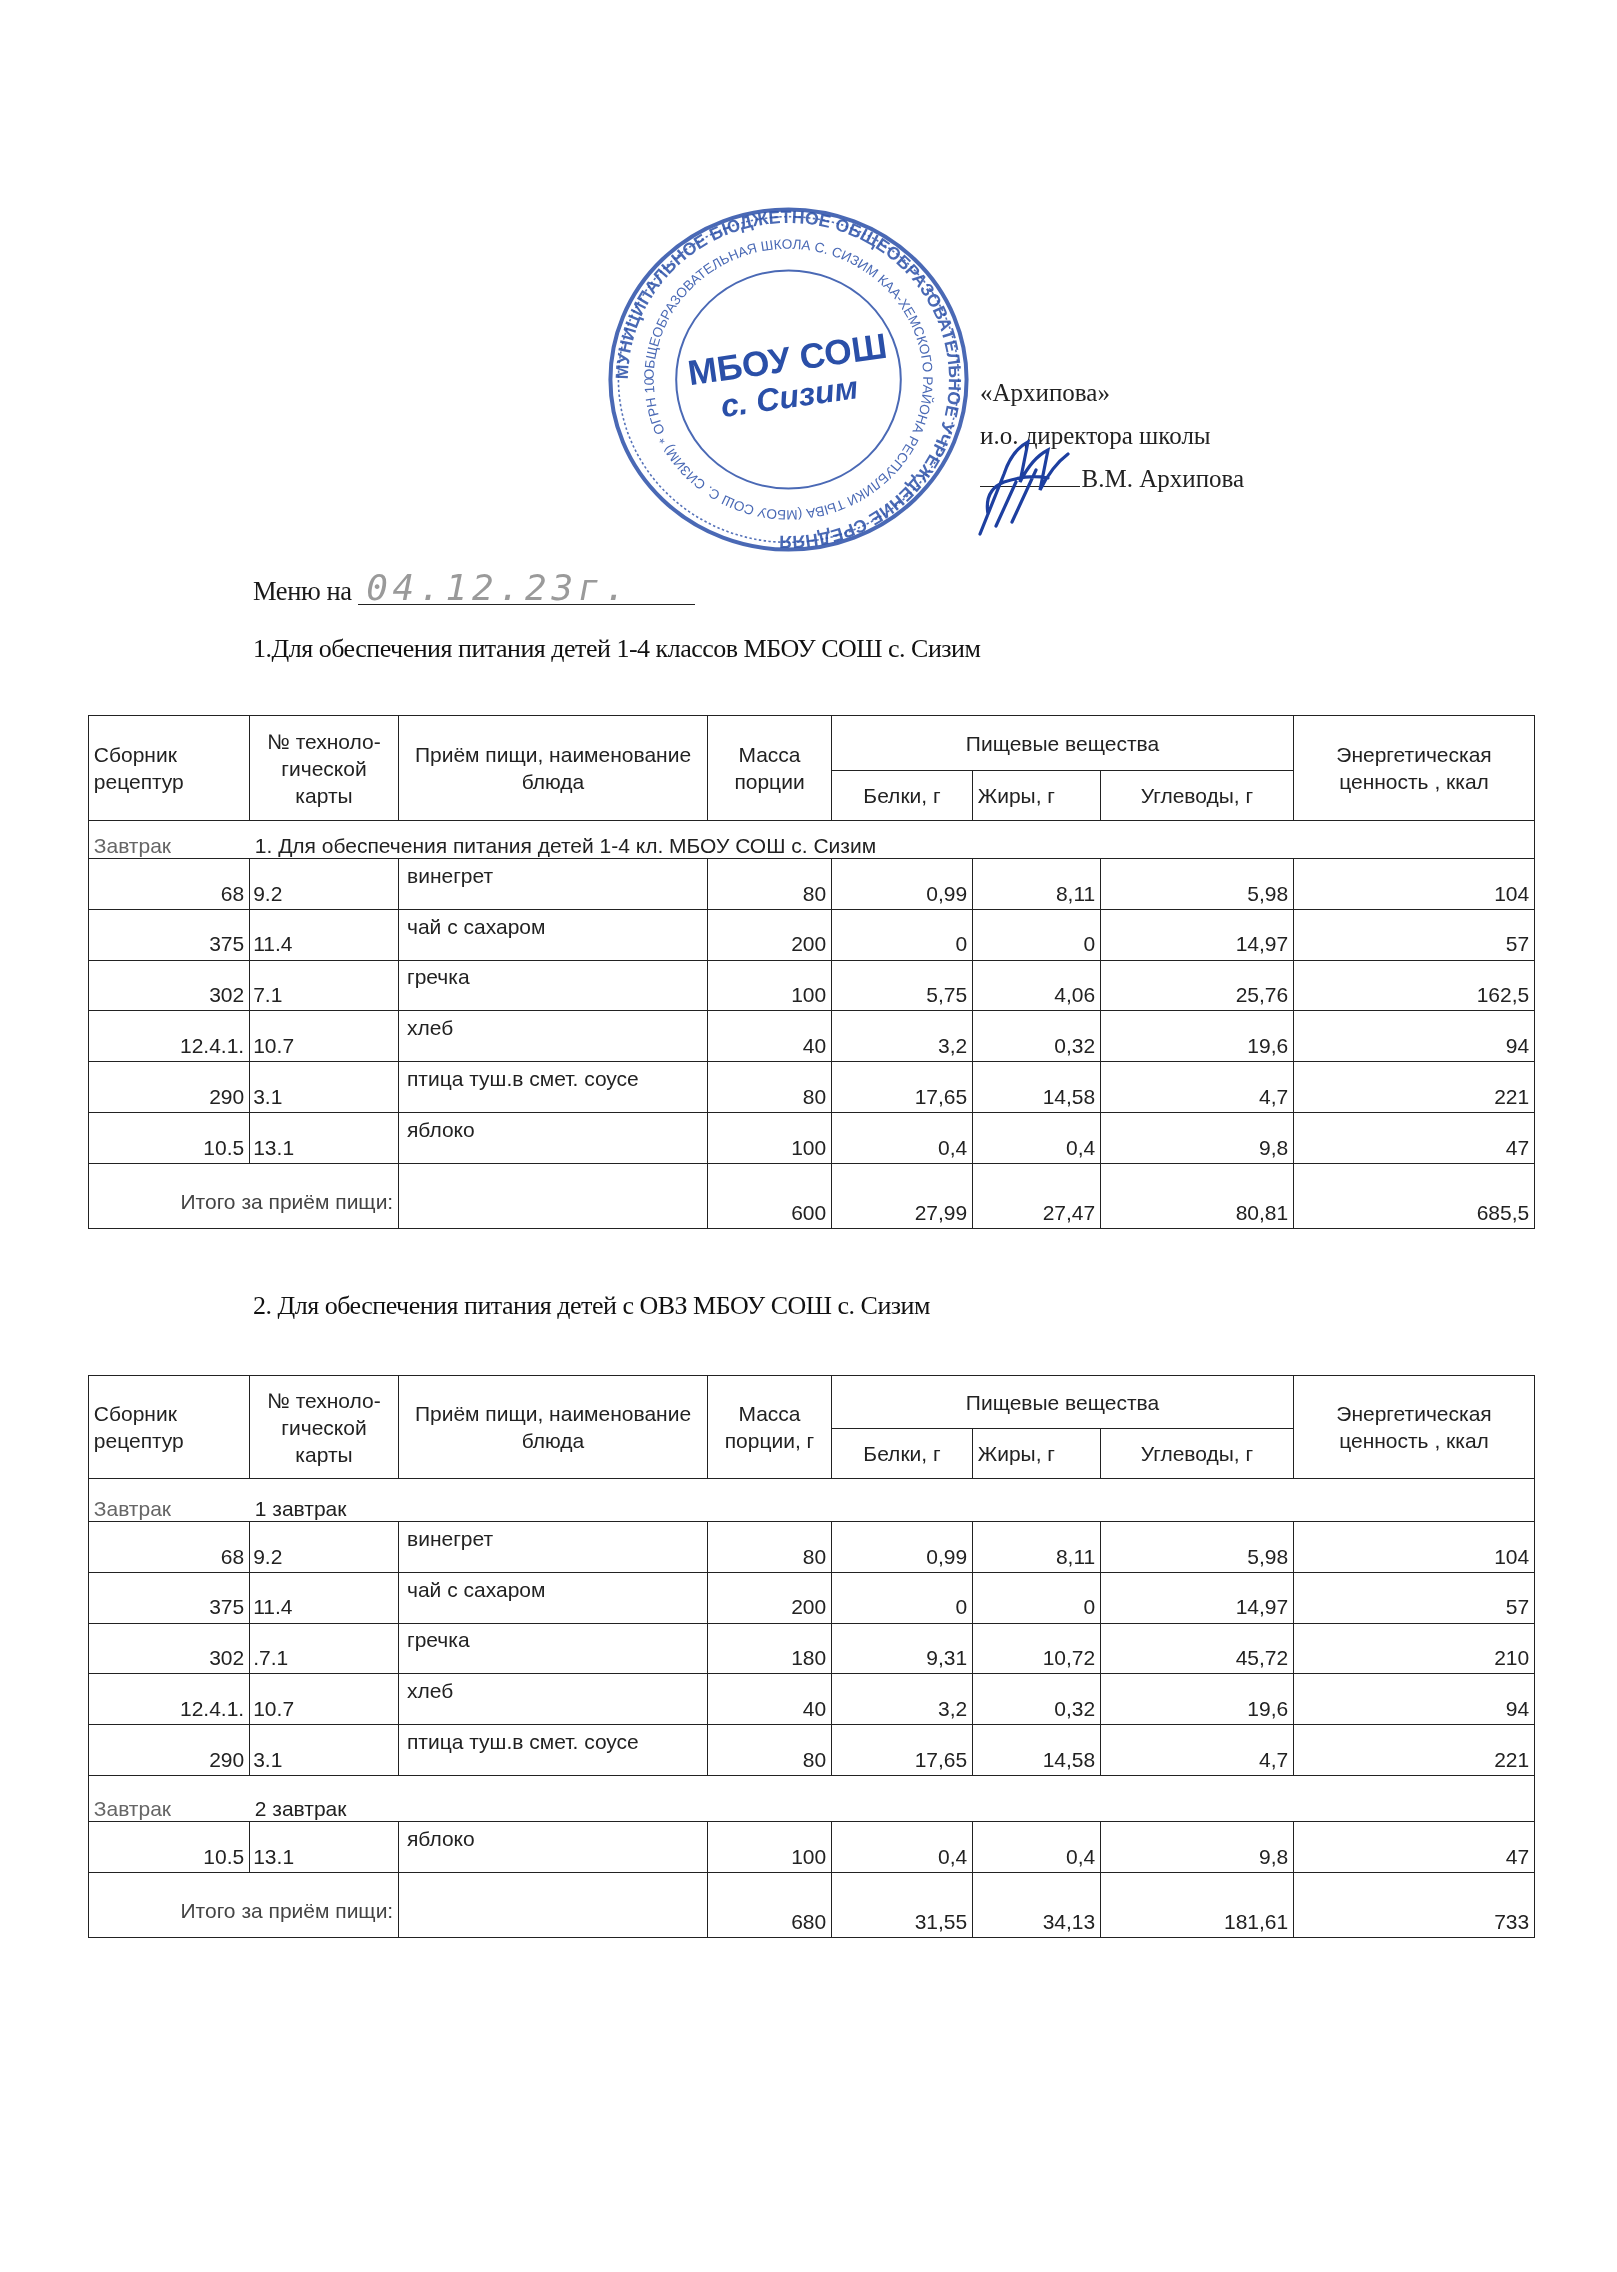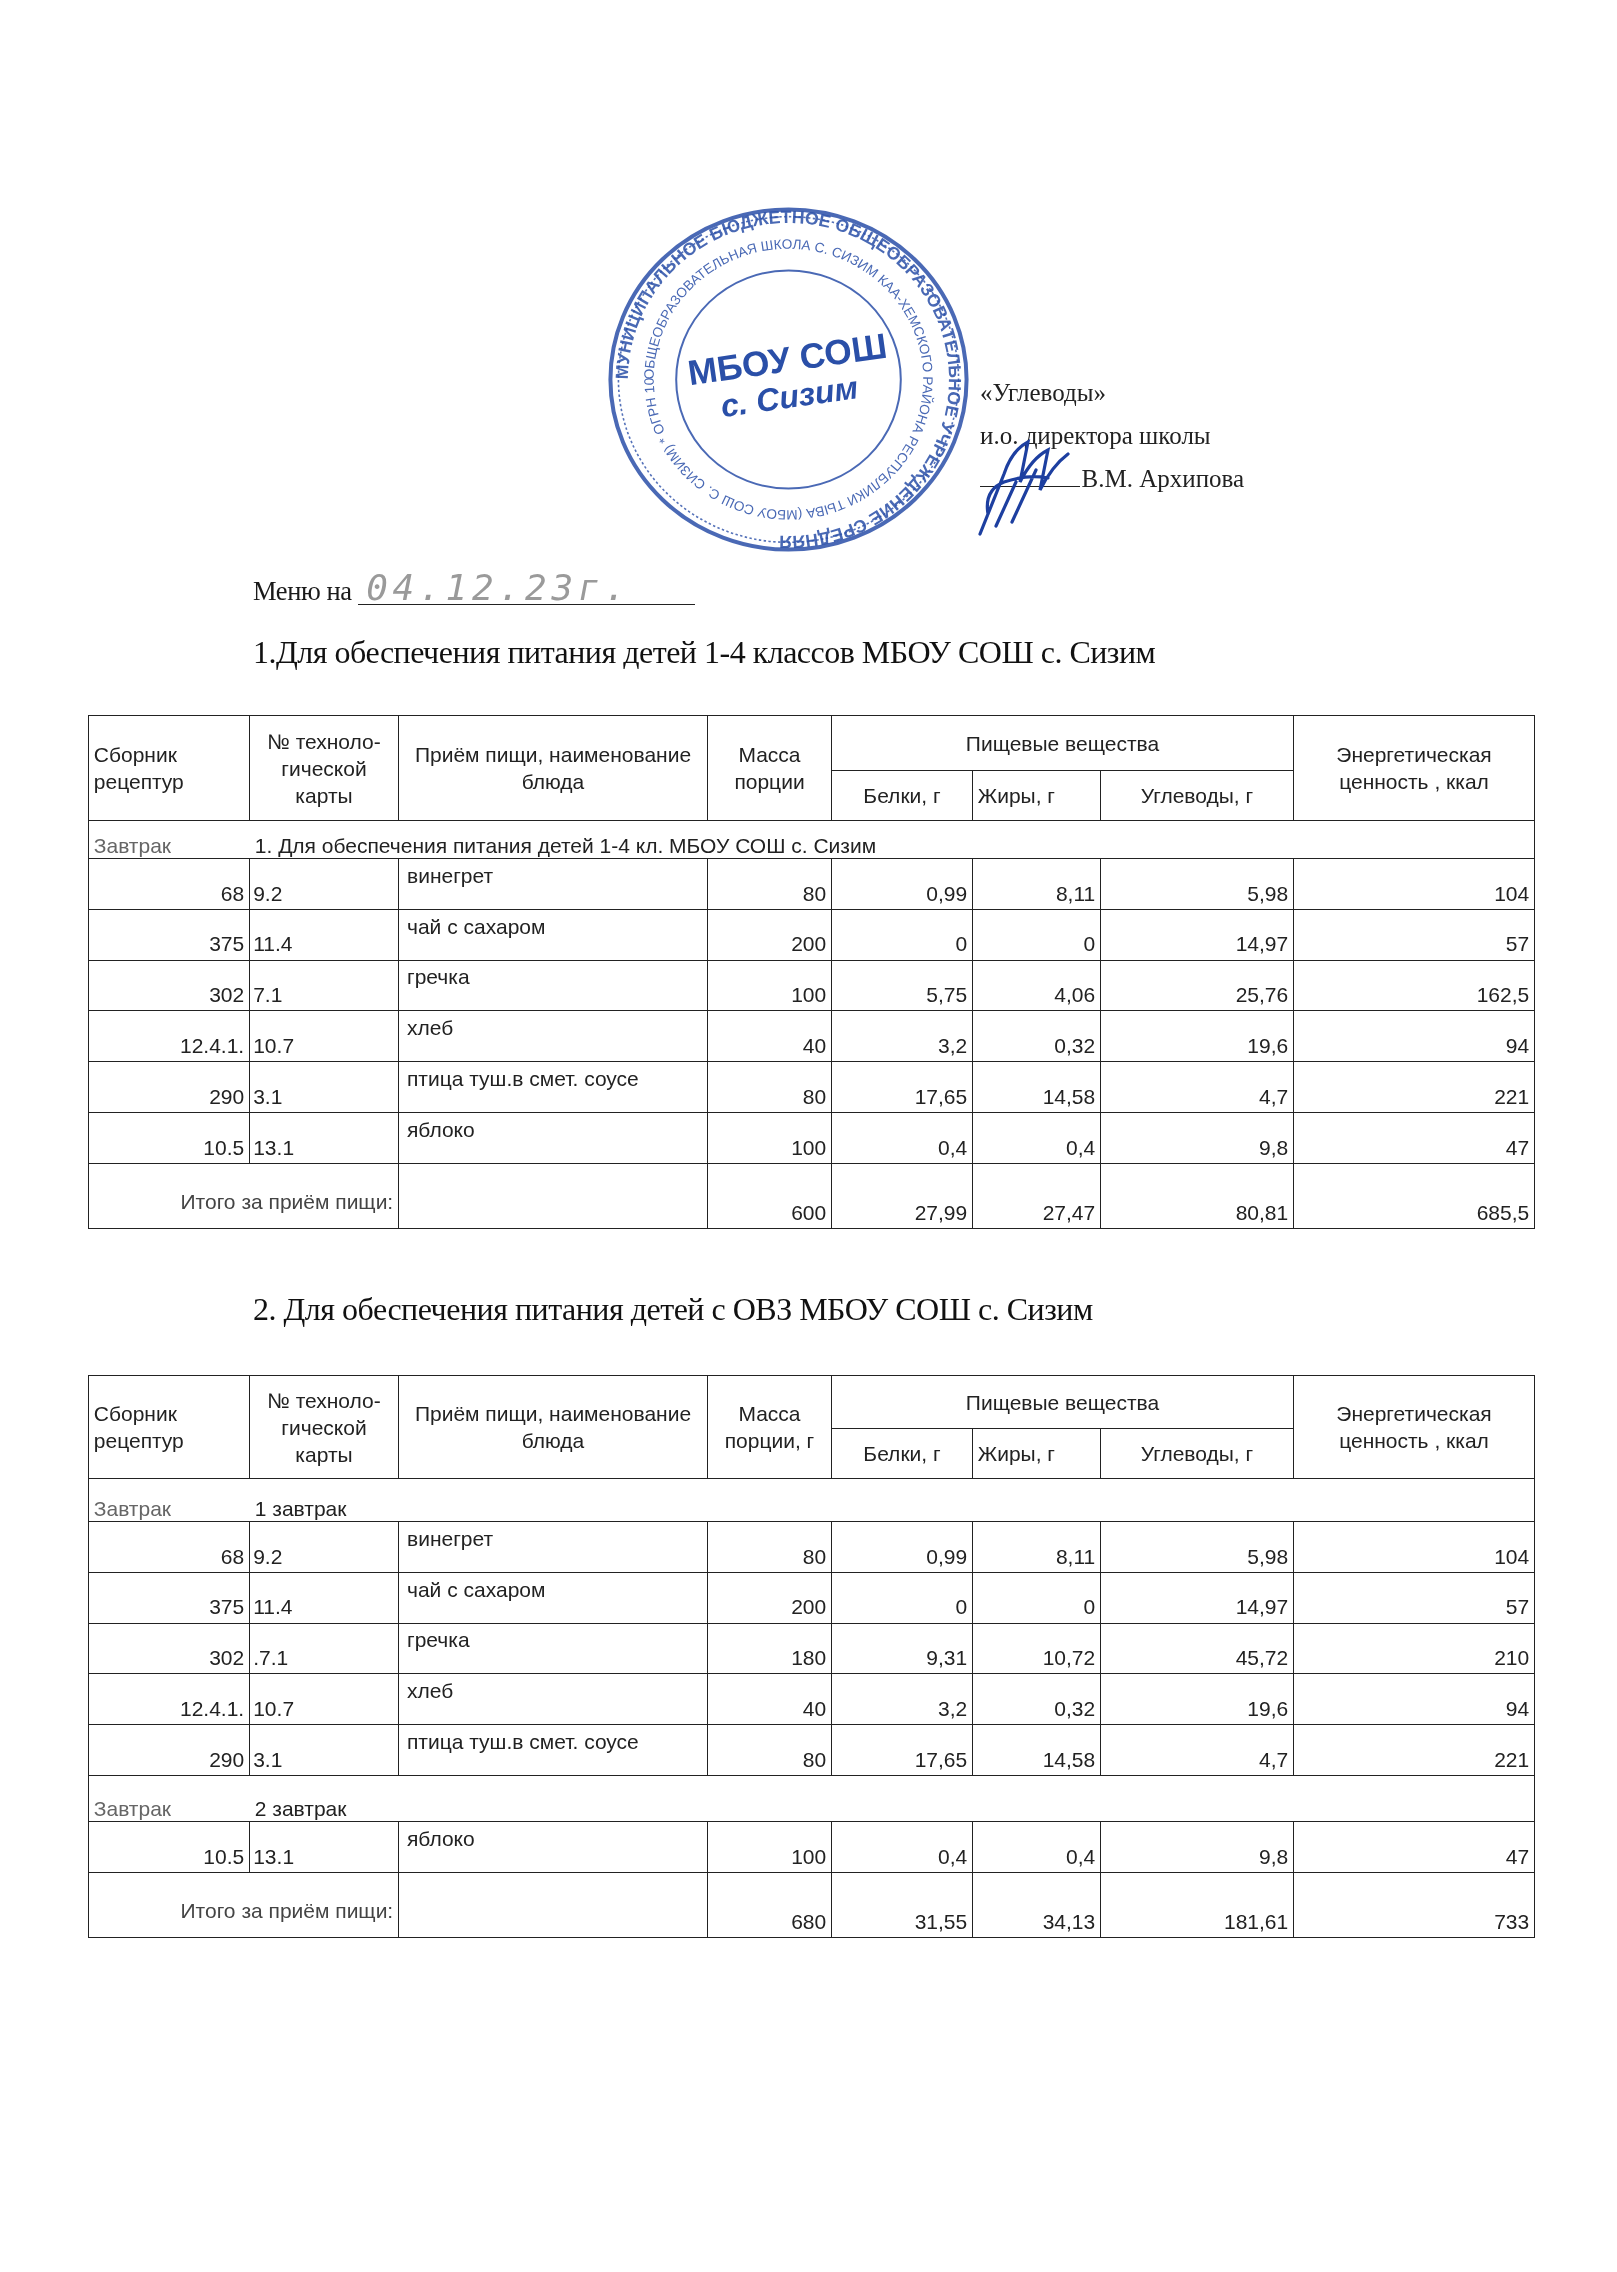--- a/index.html
+++ b/index.html
@@ -20,21 +20,21 @@
     .menu-date {
       position: absolute; left: 253px; top: 572px; font-size: 26.5px; font-family: "Liberation Serif", serif;
       font-stretch: condensed; letter-spacing: -0.4px;
     }
     .menu-date .date-field {
       display: inline-block; width: 329px; border-bottom: 1.6px solid #222; margin-left: 6.4px;
       font-family: "DejaVu Sans Mono", monospace; color: #9a9a9a; font-size: 36px; font-style: italic;
       letter-spacing: 4.8px; padding-left: 8px; height: 32px; line-height: 32px;
     }
     .section-title {
-      position: absolute; font-size: 32px; letter-spacing: -0.5px; color: #111;
+      position: absolute; font-size: 26px; letter-spacing: -0.5px; color: #111;
     }
     table.menu {
       position: absolute; left: 88px; border-collapse: collapse; table-layout: fixed;
       font-family: "Liberation Sans Narrow", "Liberation Sans", sans-serif; font-size: 21px;
       color: #222;
     }
     table.menu td, table.menu th {
       border: 1.6px solid #222; padding: 0 4.8px; font-weight: normal; overflow: hidden; white-space: nowrap;
     }
     table.menu th { text-align: center; line-height: 27px; }
@@ -70,21 +70,21 @@
   <text font-family="Liberation Sans, sans-serif" font-size="17" fill="#2a4fa8" opacity="0.85">
     <textPath href="#ringInner">ОБЩЕОБРАЗОВАТЕЛЬНАЯ ШКОЛА С. СИЗИМ КАА-ХЕМСКОГО РАЙОНА РЕСПУБЛИКИ ТЫВА (МБОУ СОШ С. СИЗИМ) * ОГРН 1021700564324 * ИНН 1704002600 *</textPath>
   </text>
   <g transform="rotate(-8 230 215)">
     <text x="232" y="205" text-anchor="middle" font-family="Liberation Sans, sans-serif" font-size="44" font-weight="bold" fill="#2a4fa8">МБОУ СОШ</text>
     <text x="228" y="250" text-anchor="middle" font-family="Liberation Sans, sans-serif" font-size="40" font-weight="bold" font-style="italic" fill="#2a4fa8">с. Сизим</text>
   </g>
 </svg>
 
 <div class="approve">
-  <div class="line">«Углеводы»</div>
+  <div class="line">«Архипова»</div>
   <div class="line">и.о. директора школы</div>
   <div class="line"><span class="sig-underline"></span><span>В.М. Архипова</span></div>
 </div>
 <svg class="signature" viewBox="0 0 130 140">
   <path d="M10,135 L40,60 Q50,30 70,20 L60,70 Q75,40 95,30 L85,80 Q100,50 120,35 M20,110 Q15,80 40,70 Q70,60 95,65 M30,125 L55,70 M50,120 L80,55" fill="none" stroke="#1d3fa0" stroke-width="4" stroke-linecap="round"></path>
 </svg>
 
 <div class="menu-date">
   <span>Меню на</span><span class="date-field">04.12.23г.</span>
 </div>

